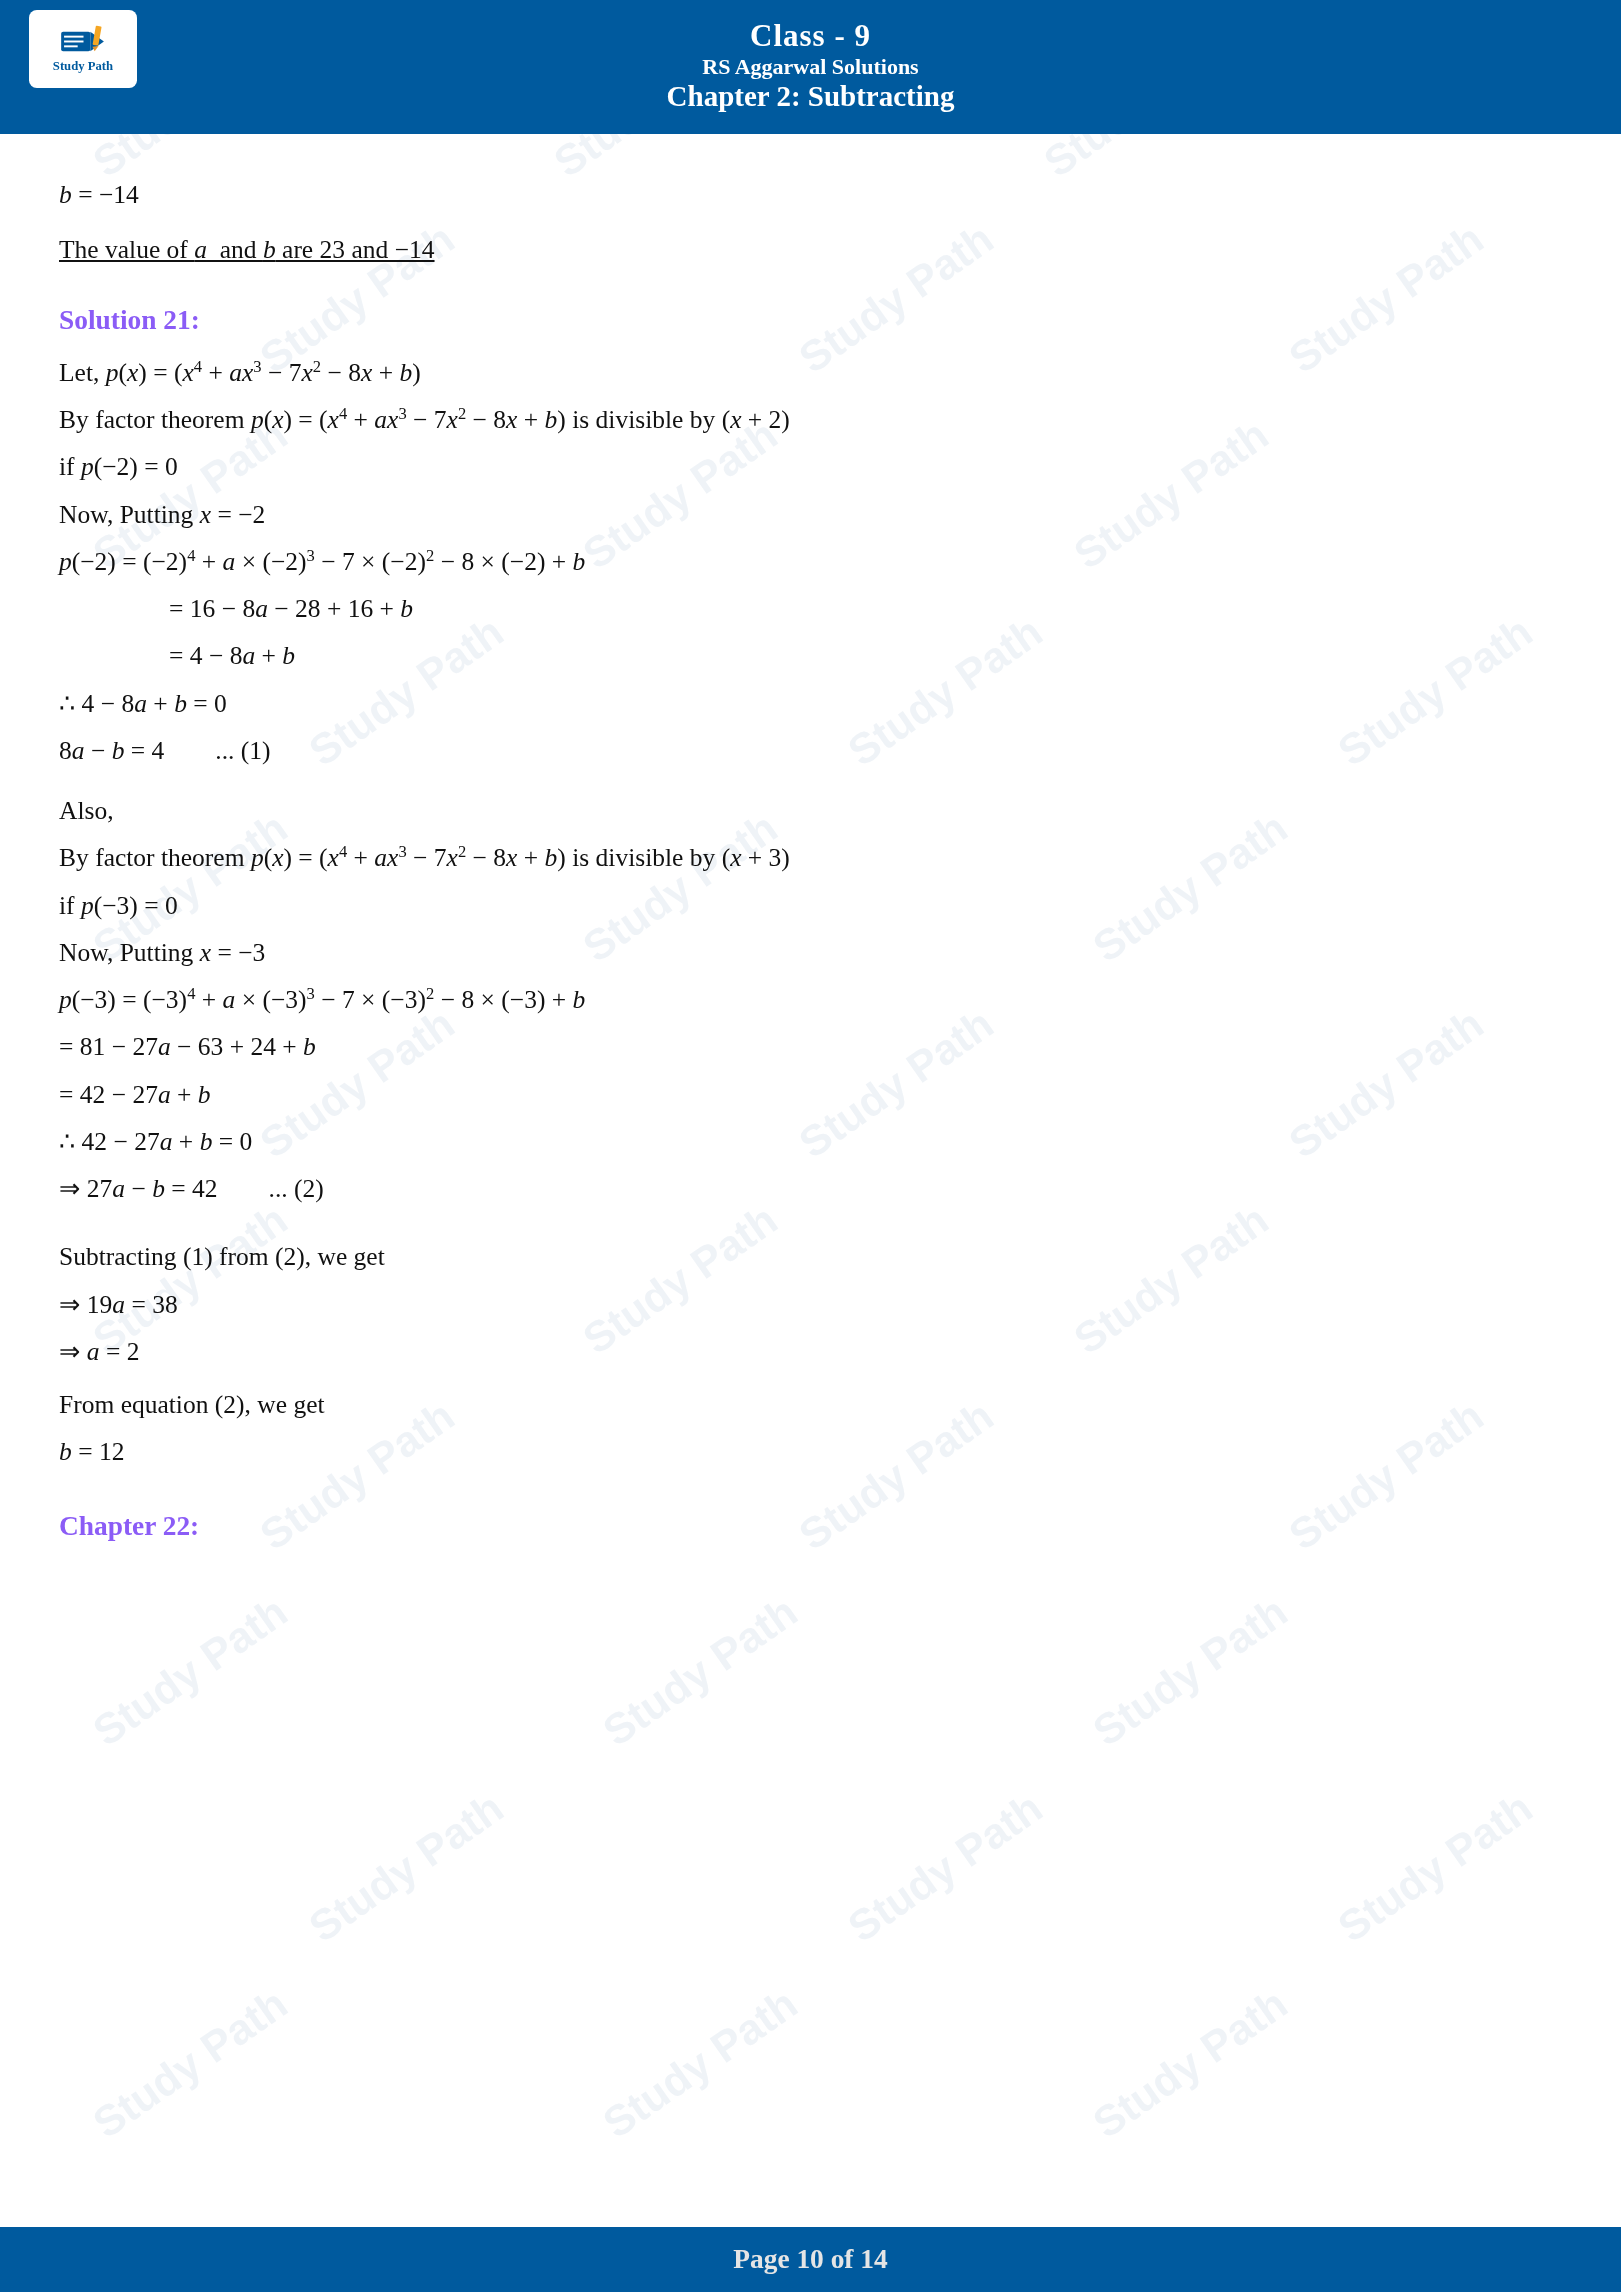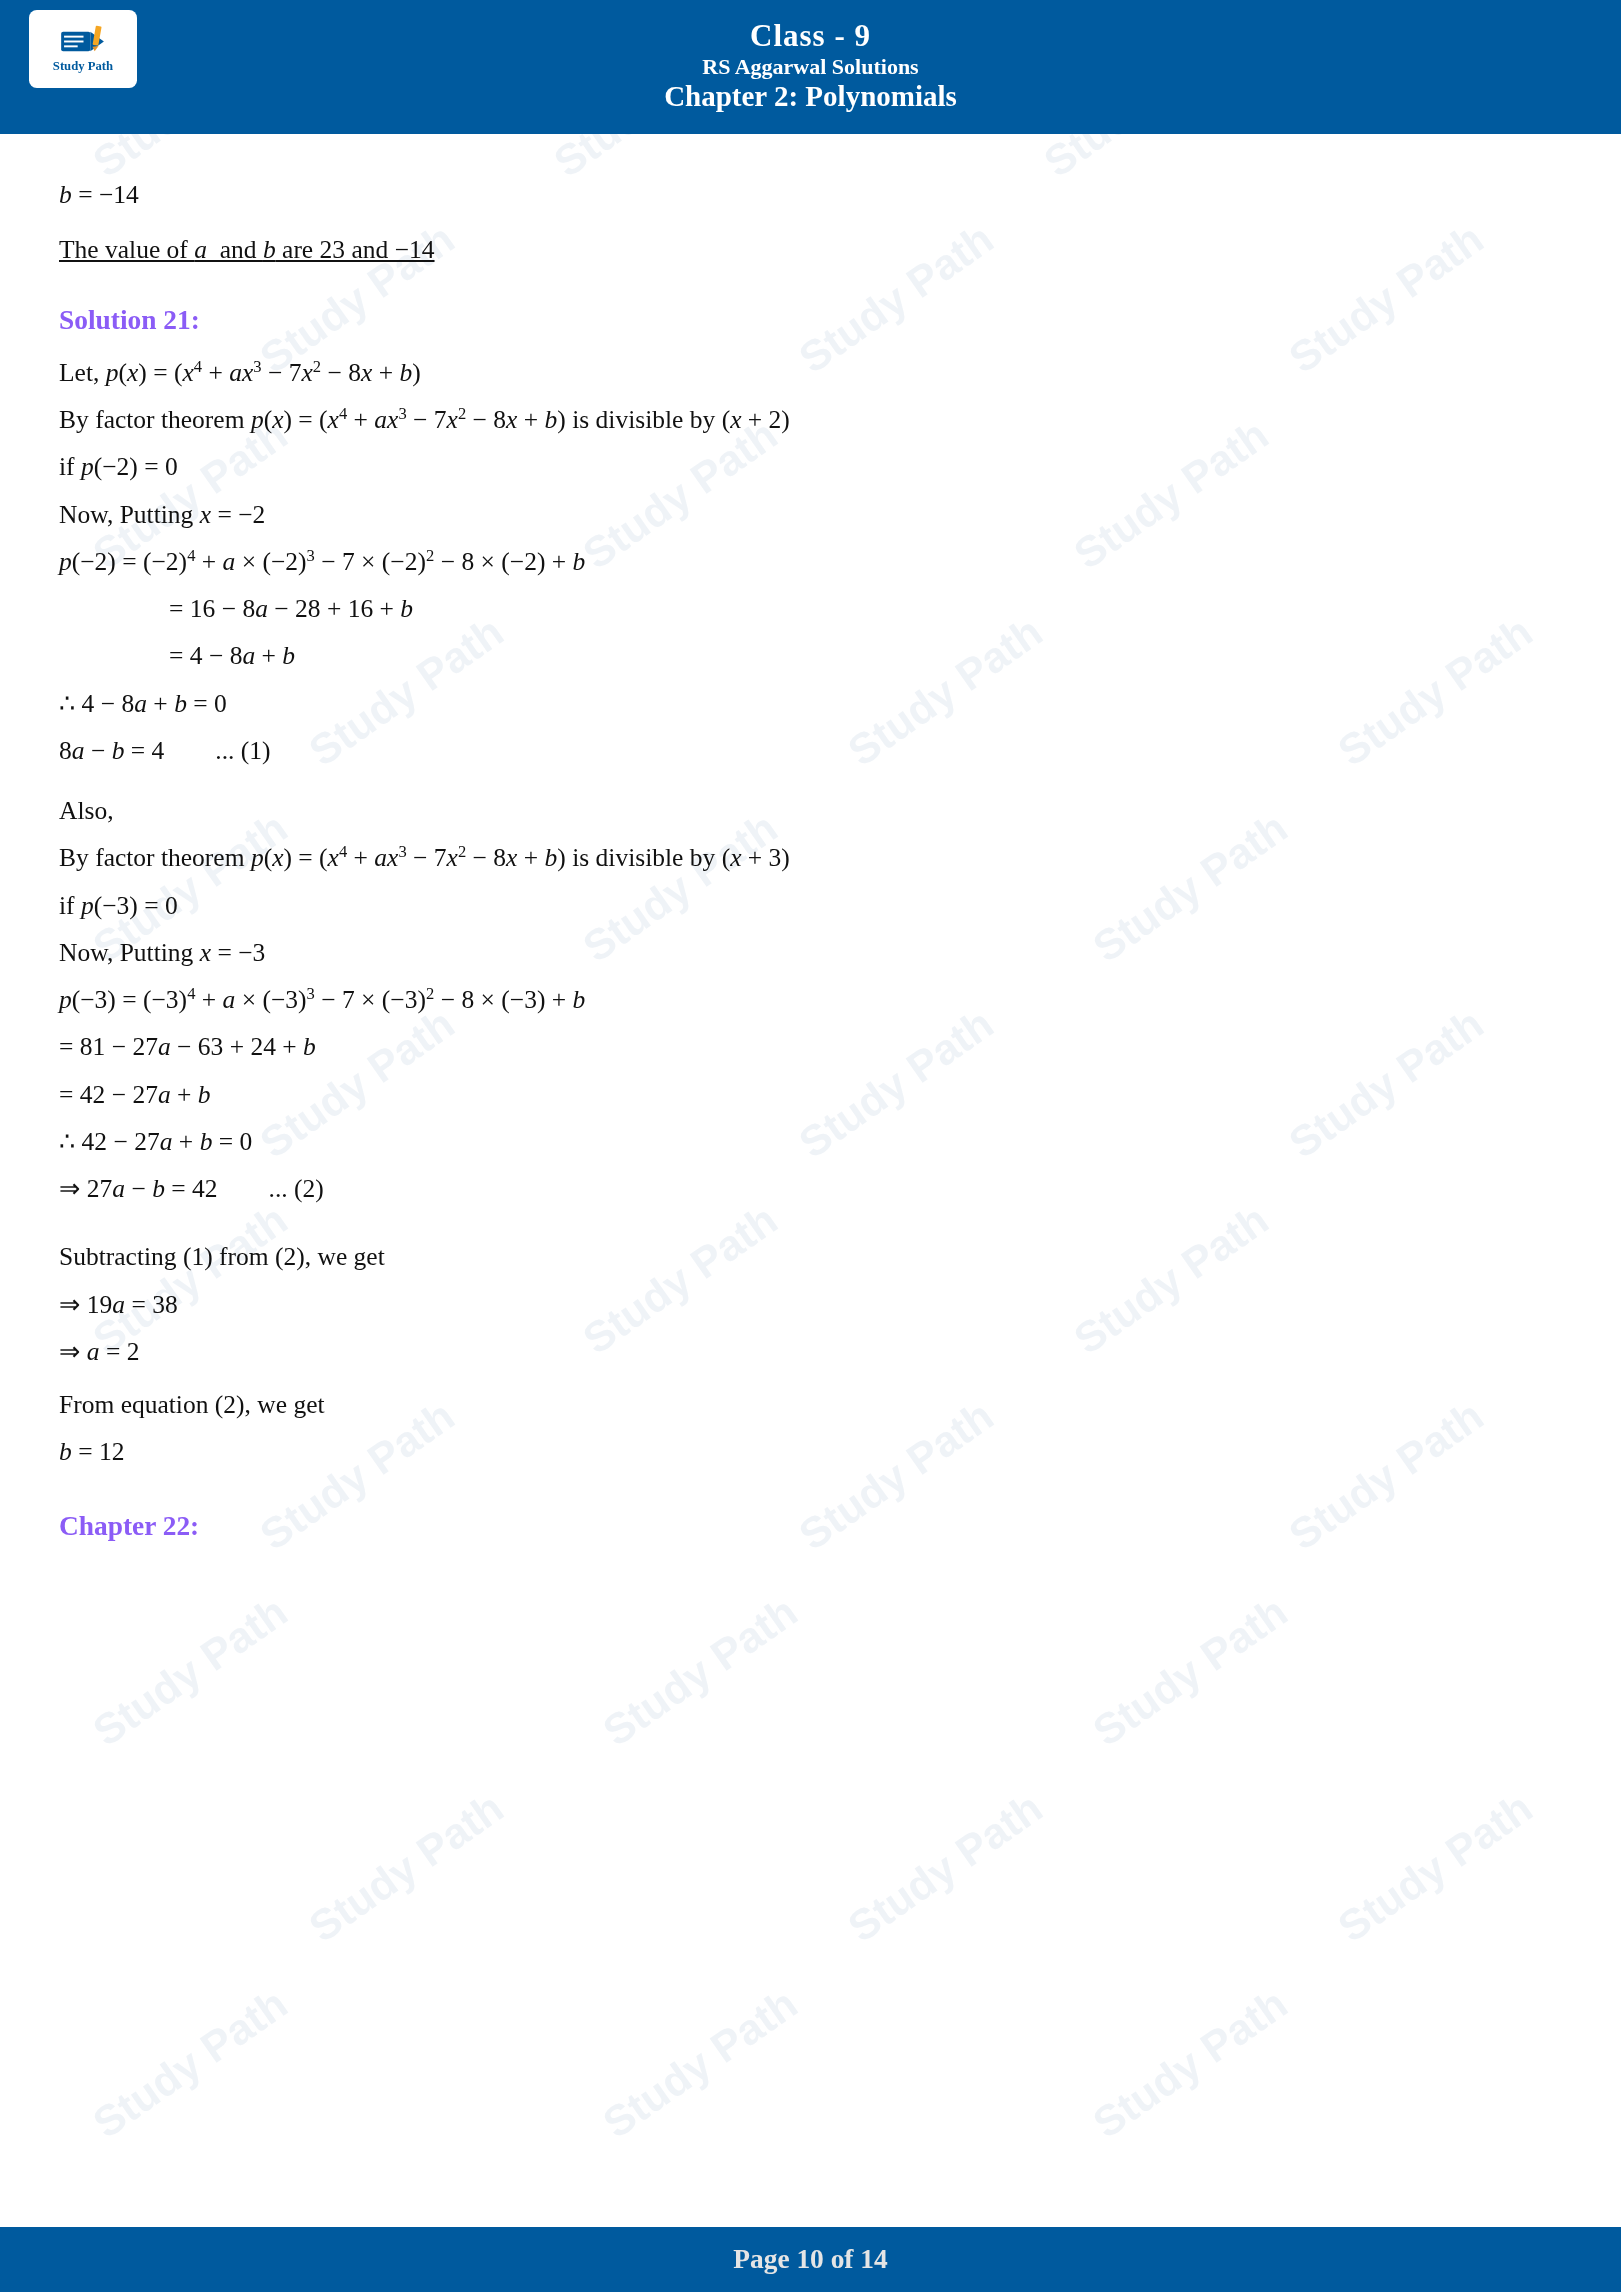--- a/index.html
+++ b/index.html
@@ -174,21 +174,21 @@
         <rect x="5" y="22" width="14" height="2" fill="white"></rect>
 
         <rect x="36" y="2" width="6" height="20" rx="1" fill="#f5a623" transform="rotate(10,39,12)"></rect>
         <polygon points="34,24 40,22 37,28" fill="#e8952a" transform="rotate(10,37,25)"></polygon>
       </svg>
       <div class="logo-text">Study Path</div>
     </div>
 
     <div style="font-size:31px;font-weight:bold;letter-spacing:1px;">Class - 9</div>
     <div style="font-size:22px;font-weight:bold;">RS Aggarwal Solutions</div>
-    <div style="font-size:29px;font-weight:bold;">Chapter 2: Polynomials</div>
+    <div style="font-size:29px;font-weight:bold;">Chapter 2: Subtracting</div>
   </div>
 
   <div class="content">
 
     <div class="math-line" style="margin-bottom:11.8px;">
       <i>b</i> = −14
     </div>
 
     <div class="math-line" style="margin-bottom:25px;text-decoration:underline;">
       The value of <i>a</i>&nbsp; and <i>b</i> are 23 and −14

